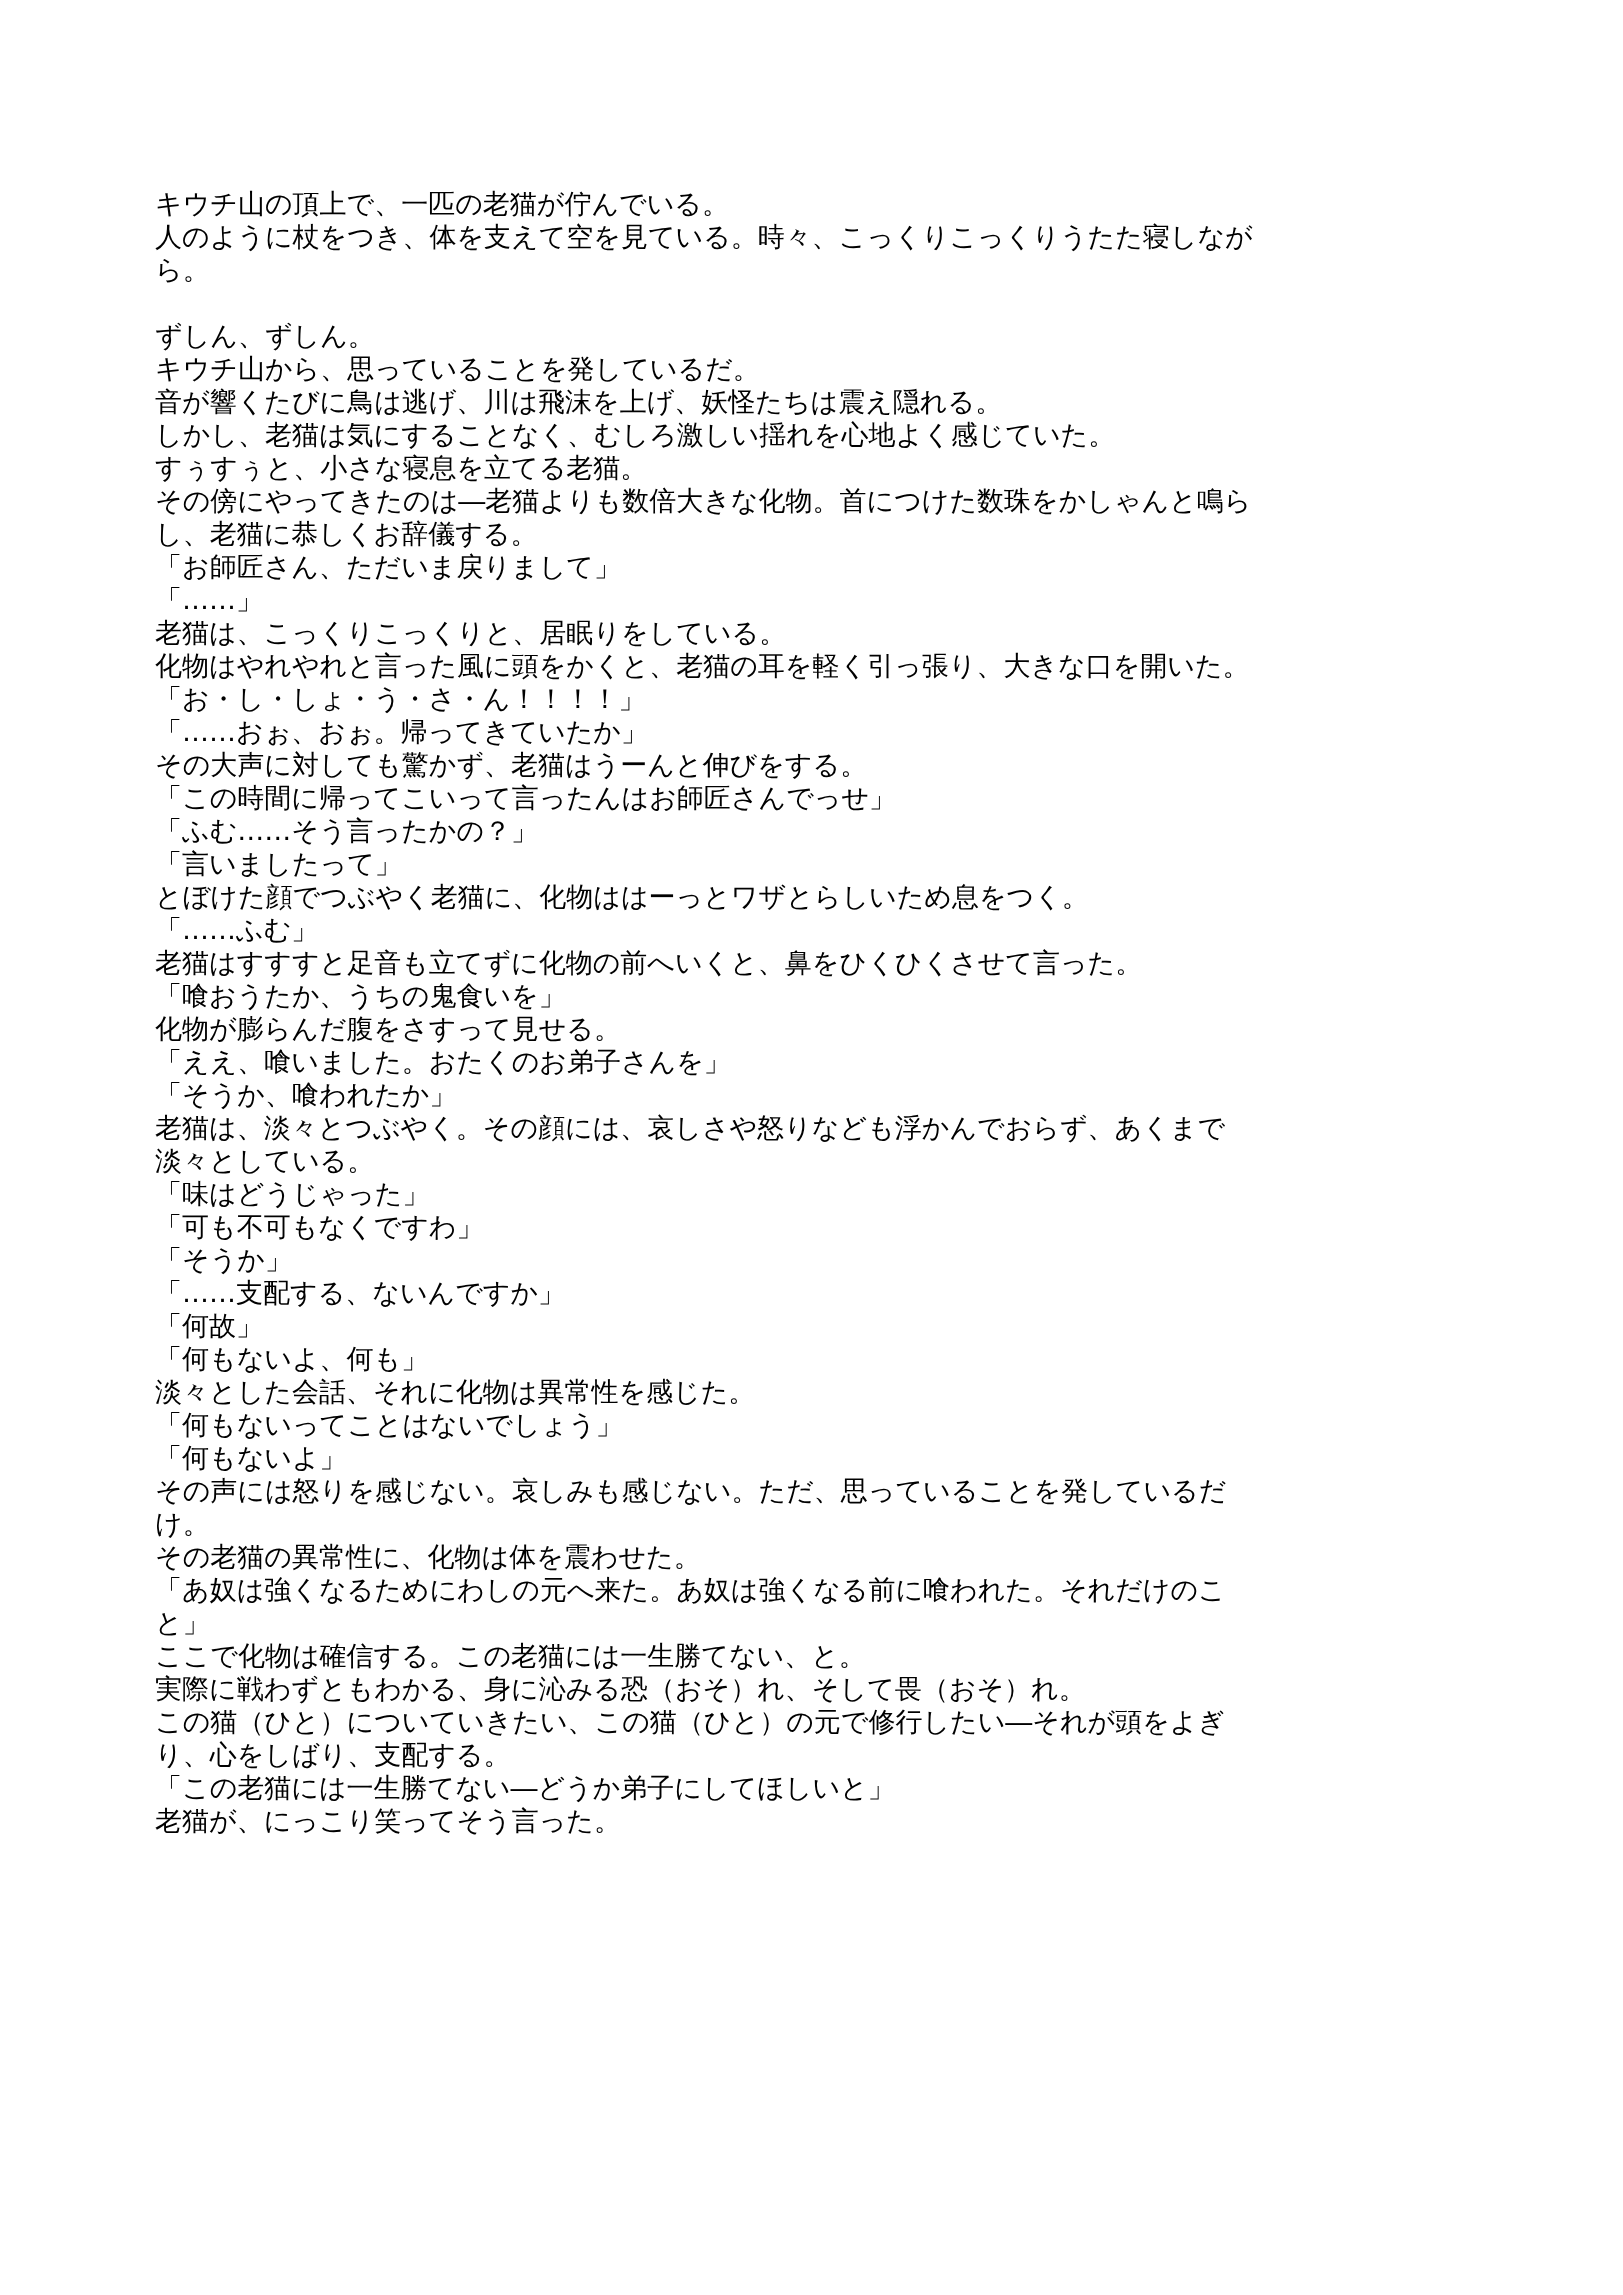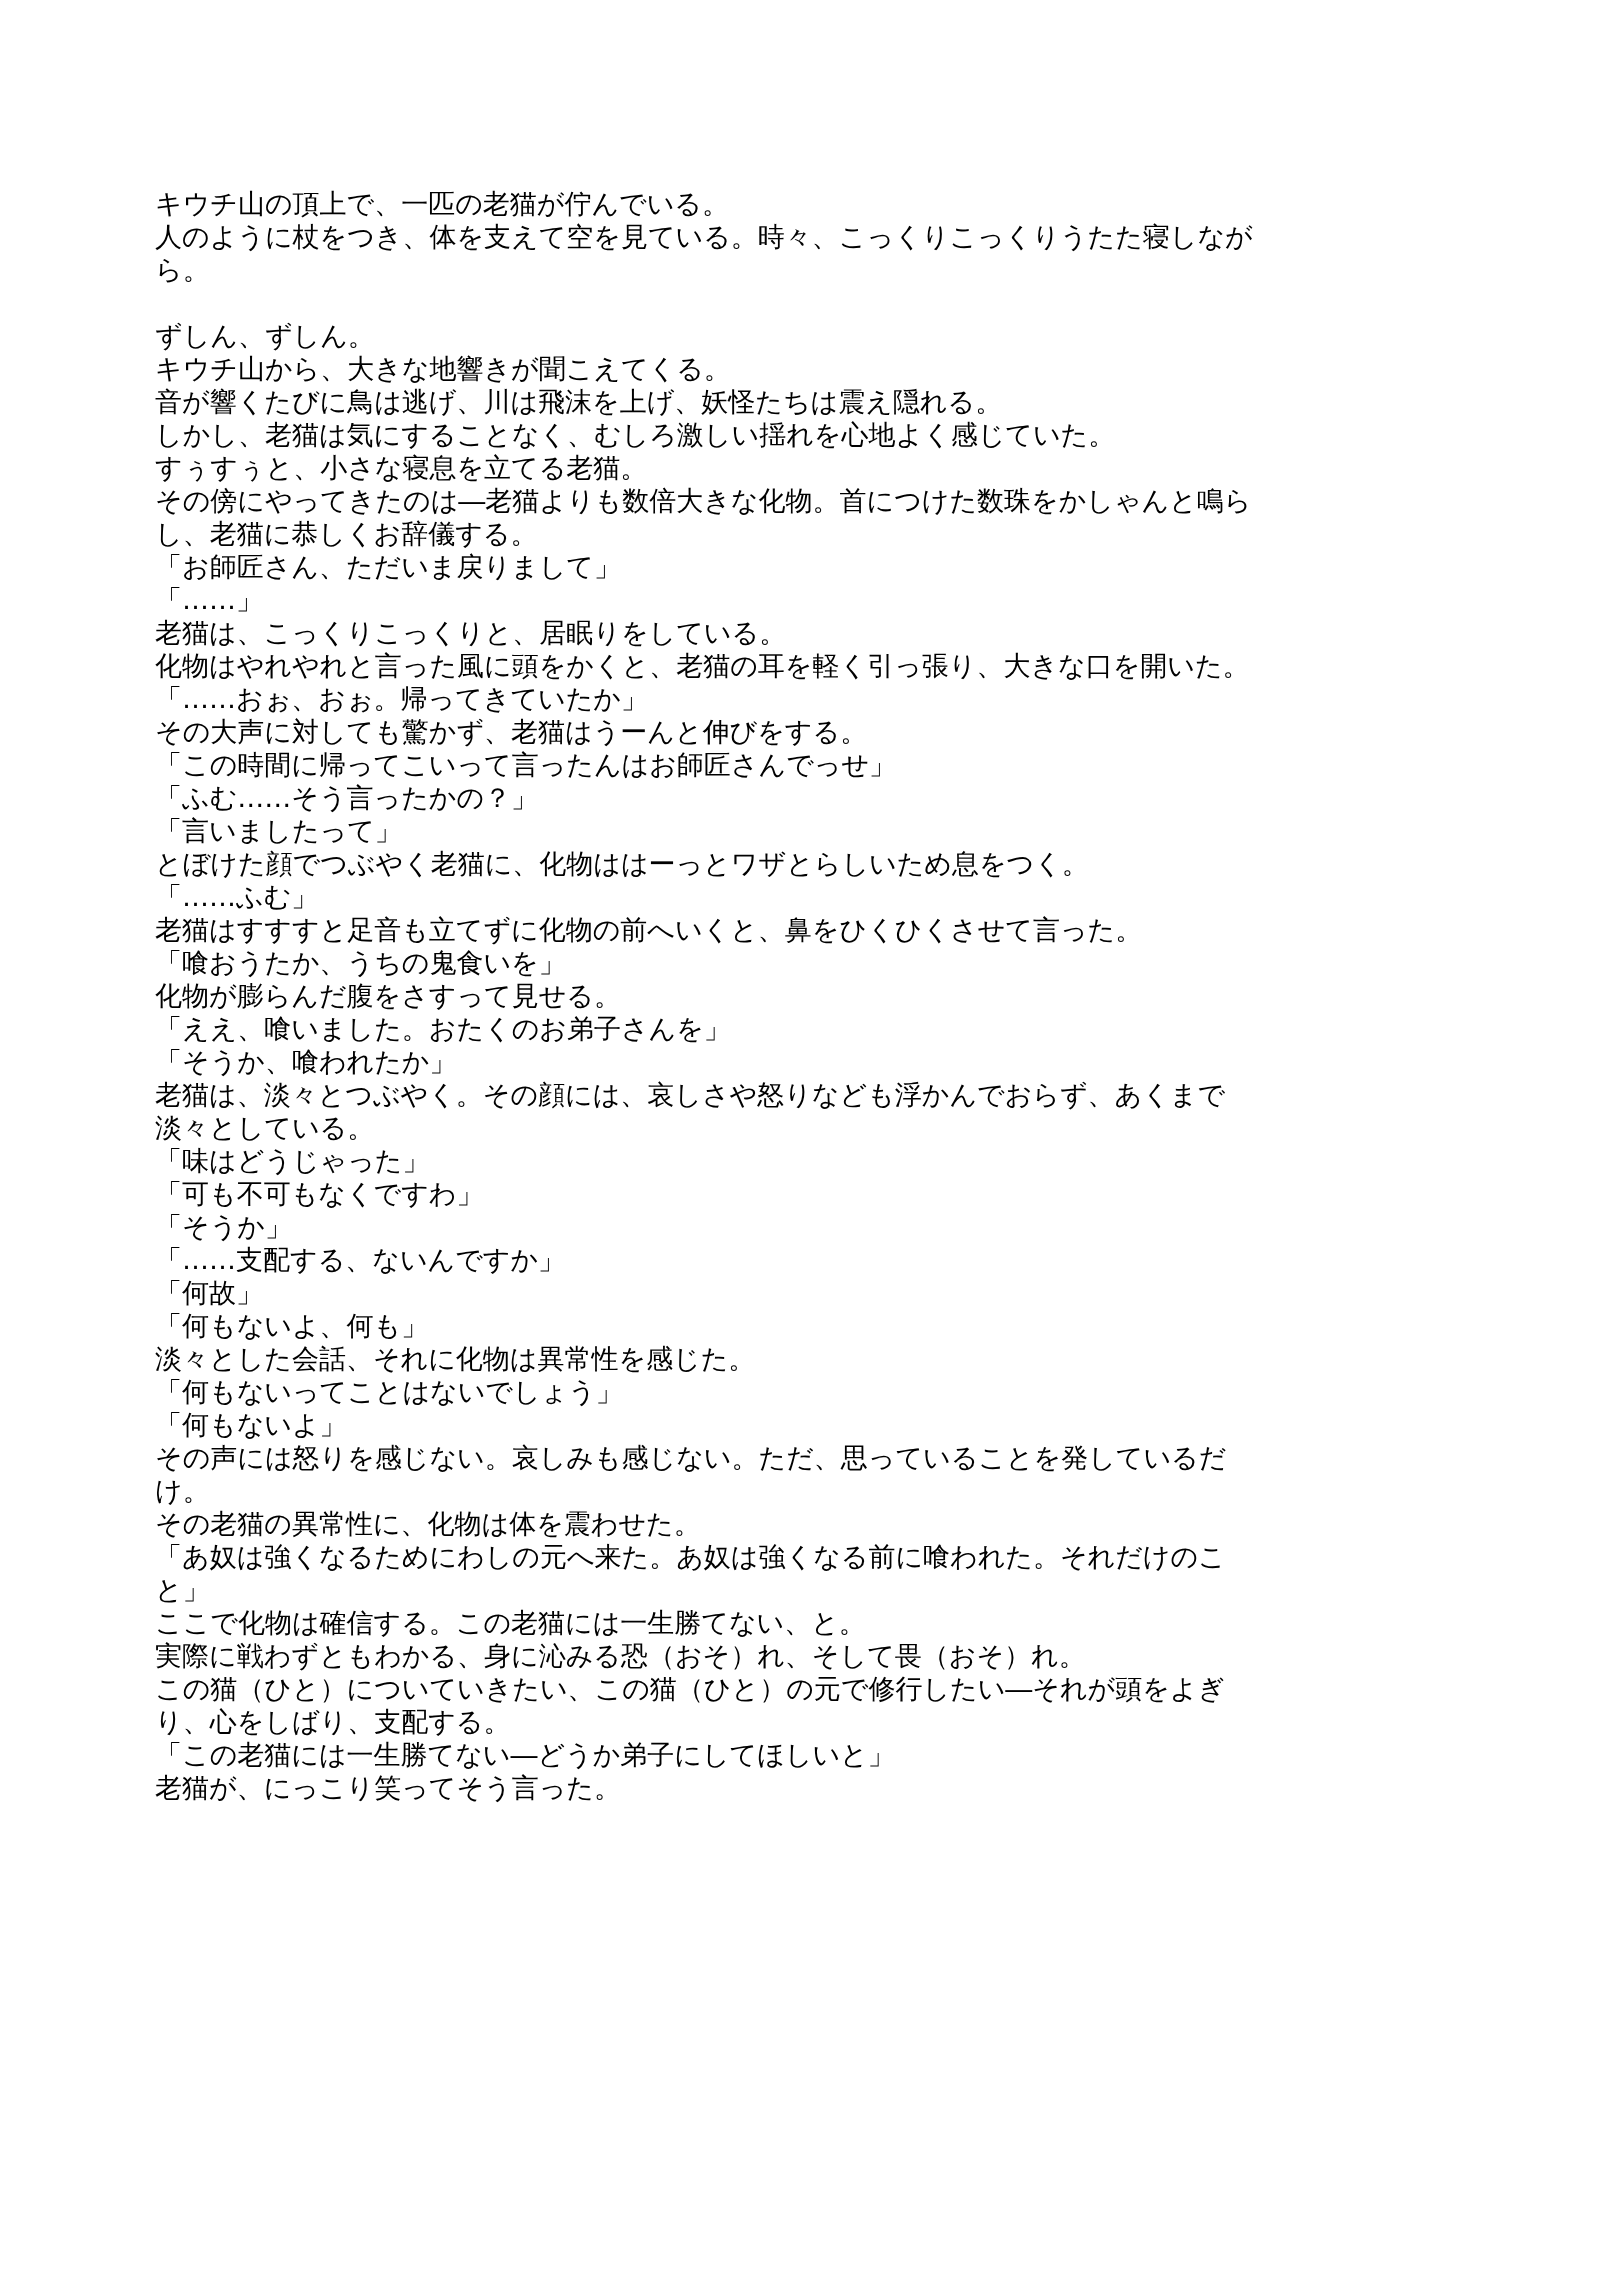--- a/index.html
+++ b/index.html
@@ -43,30 +43,31 @@
 </head>
 <body>
 
 <div class="page">
   <div class="text-block">
     <span class="line">キウチ山の頂上で、一匹の老猫が佇んでいる。</span>
     <span class="line">人のように杖をつき、体を支えて空を見ている。時々、こっくりこっくりうたた寝しなが</span>
     <span class="line">ら。</span>
     <span class="line"></span>
     <span class="line">ずしん、ずしん。</span>
-    <span class="line">キウチ山から、大きな地響きが聞こえてくる。</span>
+    <span class="line">キウチ山から、思っていることを発しているだ。</span>
     <span class="line">音が響くたびに鳥は逃げ、川は飛沫を上げ、妖怪たちは震え隠れる。</span>
     <span class="line">しかし、老猫は気にすることなく、むしろ激しい揺れを心地よく感じていた。</span>
     <span class="line">すぅすぅと、小さな寝息を立てる老猫。</span>
     <span class="line">その傍にやってきたのは―老猫よりも数倍大きな化物。首につけた数珠をかしゃんと鳴ら</span>
     <span class="line">し、老猫に恭しくお辞儀する。</span>
     <span class="line">「お師匠さん、ただいま戻りまして」</span>
     <span class="line">「……」</span>
     <span class="line">老猫は、こっくりこっくりと、居眠りをしている。</span>
     <span class="line">化物はやれやれと言った風に頭をかくと、老猫の耳を軽く引っ張り、大きな口を開いた。</span>
+    <span class="line">「お・し・しょ・う・さ・ん！！！！」</span>
     <span class="line">「……おぉ、おぉ。帰ってきていたか」</span>
     <span class="line">その大声に対しても驚かず、老猫はうーんと伸びをする。</span>
     <span class="line">「この時間に帰ってこいって言ったんはお師匠さんでっせ」</span>
     <span class="line">「ふむ……そう言ったかの？」</span>
     <span class="line">「言いましたって」</span>
     <span class="line">とぼけた顔でつぶやく老猫に、化物ははーっとワザとらしいため息をつく。</span>
     <span class="line">「……ふむ」</span>
     <span class="line">老猫はすすすと足音も立てずに化物の前へいくと、鼻をひくひくさせて言った。</span>
     <span class="line">「喰おうたか、うちの鬼食いを」</span>
     <span class="line">化物が膨らんだ腹をさすって見せる。</span>

